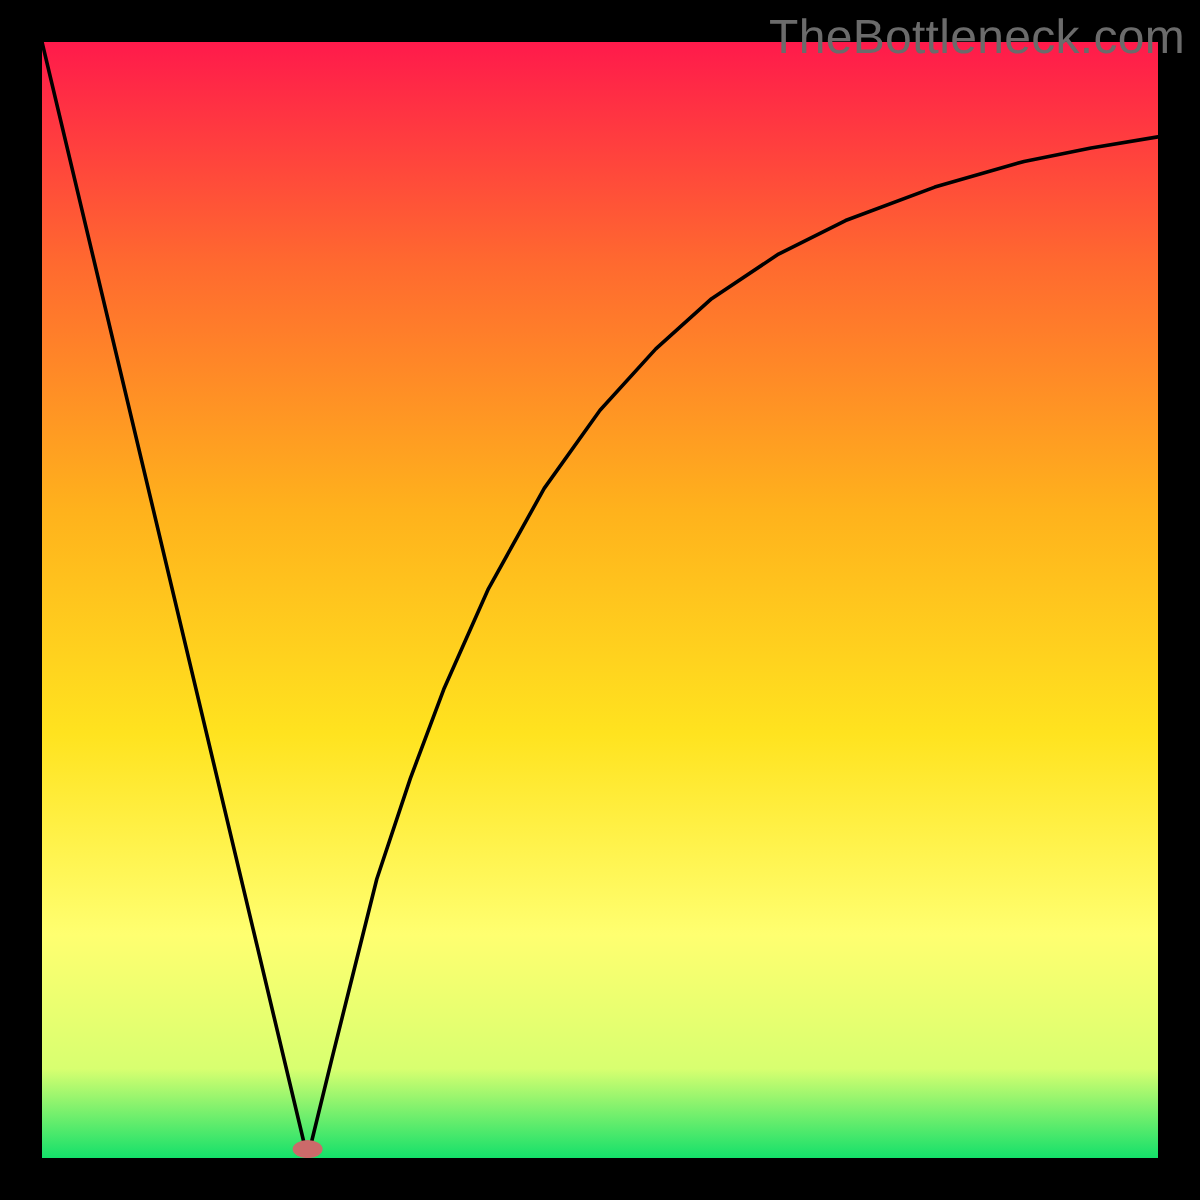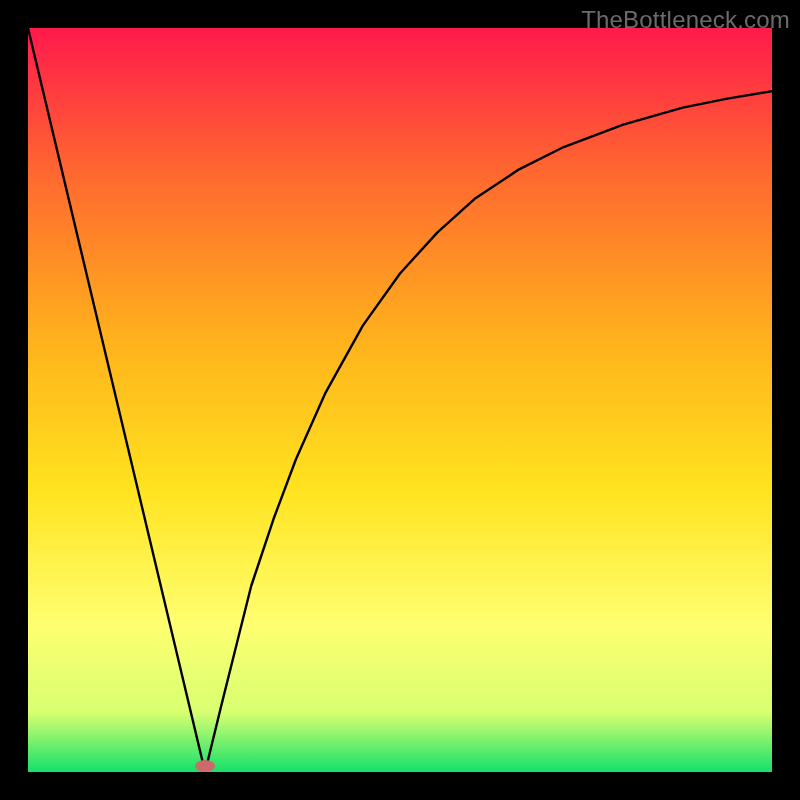--- a/index.html
+++ b/index.html
@@ -23,21 +23,21 @@
     left: 0;
     top: 0;
     width: 744px;
     height: 744px;
   }
   .watermark {
     position: absolute;
     top: 6px;
     right: 10px;
     font-family: Arial, sans-serif;
-    font-size: 24px;
+    font-size: 32px;
     color: #6b6b6b;
     letter-spacing: 0.2px;
   }
 </style>
 </head>
 <body>
 
 <div class="frame">
   <svg class="plot" viewBox="0 0 744 744">
     <defs>

